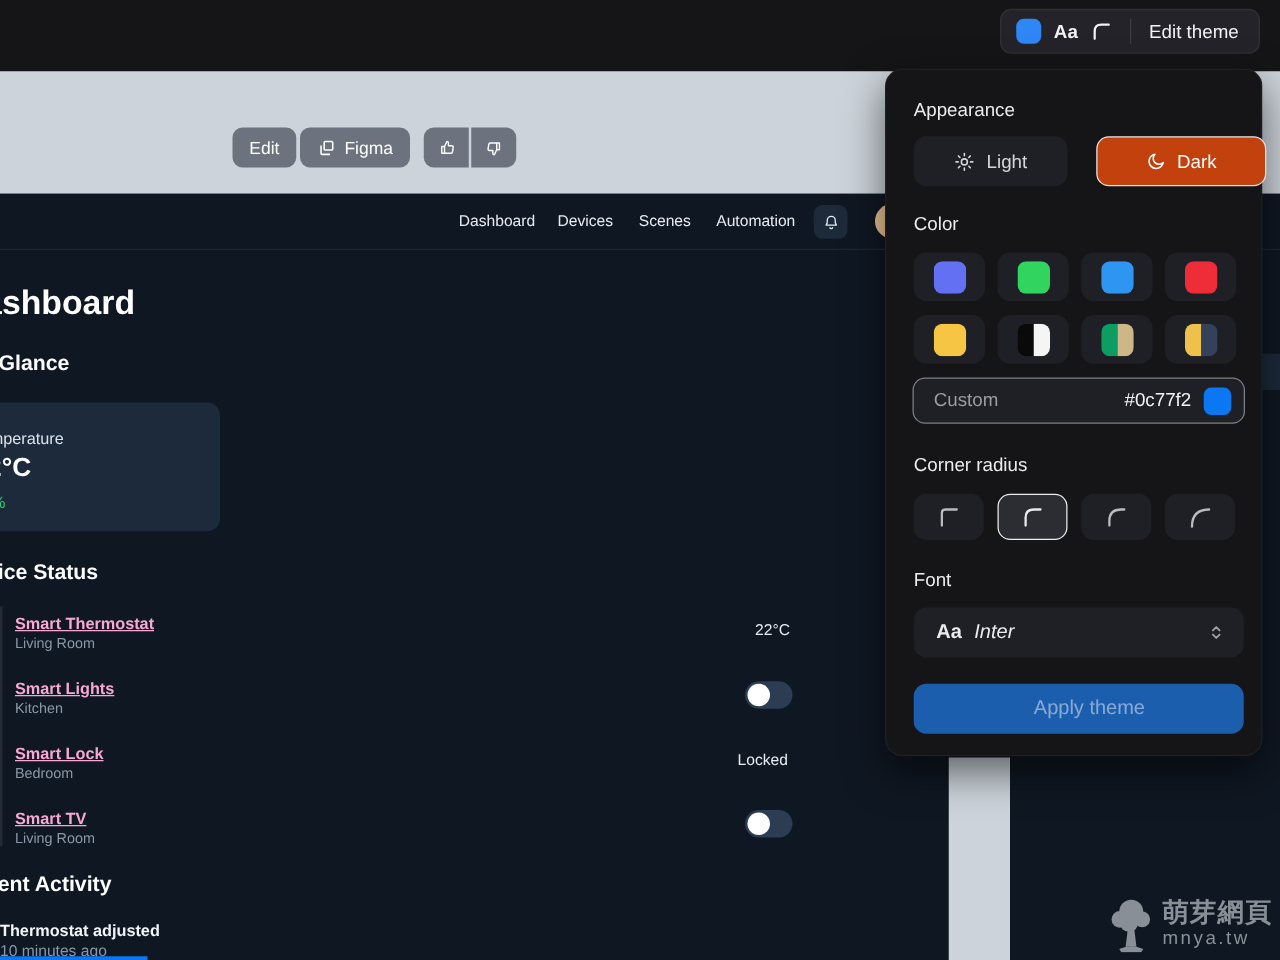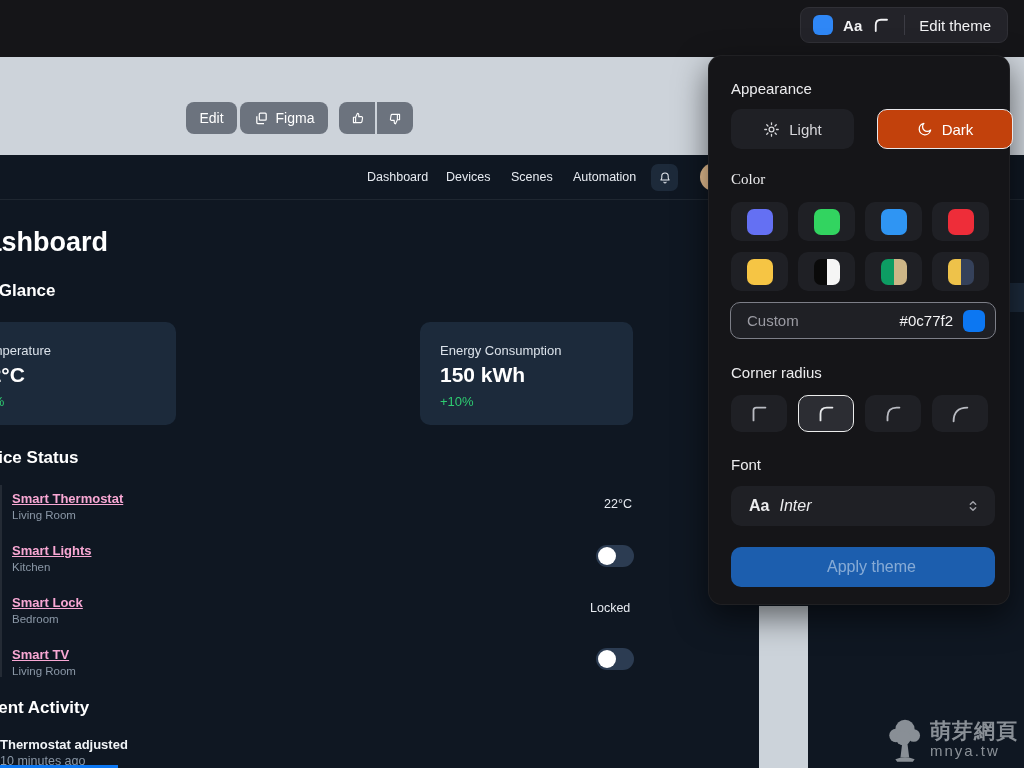--- a/index.html
+++ b/index.html
@@ -153,25 +153,20 @@
     <div class="avatar"></div>
   </div>
 
   <div class="page-title">Dashboard</div>
   <div class="sec-title" style="left:-38px; top:126px;">At a Glance</div>
 
   <div class="card" style="left:-42px; width:218px;">
     <div class="card-label">Temperature</div>
     <div class="card-value">22°C</div>
     <div class="card-delta" style="color: rgb(46, 204, 113);">+2%</div>
-  </div>
-  <div class="card" style="left:420px; width:213px;">
-    <div class="card-label">Energy Consumption</div>
-    <div class="card-value">150 kWh</div>
-    <div class="card-delta" style="color: rgb(46, 204, 113);">+10%</div>
   </div>
 
   <div class="sec-title" style="left:-33px; top:293px;">Device Status</div>
   <div class="list-edge"></div>
 
   <div class="dev-row" style="top:336px;">
     <div class="dev-name">Smart Thermostat</div>
     <div class="dev-room">Living Room</div>
   </div>
   <div class="dev-val" style="left:604px; top:342px;">22°C</div>
@@ -226,21 +221,21 @@
     </svg>
     <span>Light</span>
   </div>
   <div class="seg-btn seg-dark">
     <svg width="16" height="16" viewBox="0 0 24 24">
       <path d="M20.4 13.6 A8.6 8.6 0 1 1 10.4 3.6 a7 7 0 0 0 10 10 z" fill="none" stroke="#fff" stroke-width="1.9" stroke-linejoin="round"></path>
     </svg>
     <span>Dark</span>
   </div>
 
-  <div class="panel-heading" style="top:115px;font-family:Liberation Serif, serif;">Color</div>
+  <div class="panel-heading" style="top:115px;">Color</div>
 
   <div class="swatch-btn" style="left:22px;  top:146px;">
       <div class="swatch">
         <div class="half" style="background: rgb(100, 112, 243);"></div>
       </div>
     </div>
   <div class="swatch-btn" style="left:89px;  top:146px;">
       <div class="swatch">
         <div class="half" style="background: rgb(50, 212, 96);"></div>
       </div>

